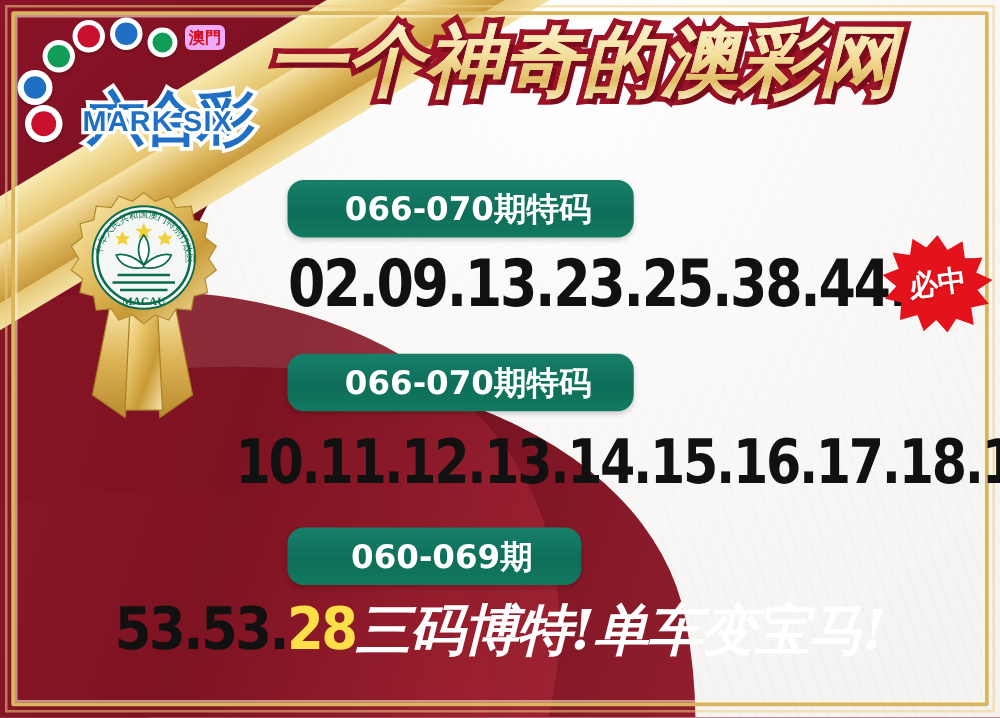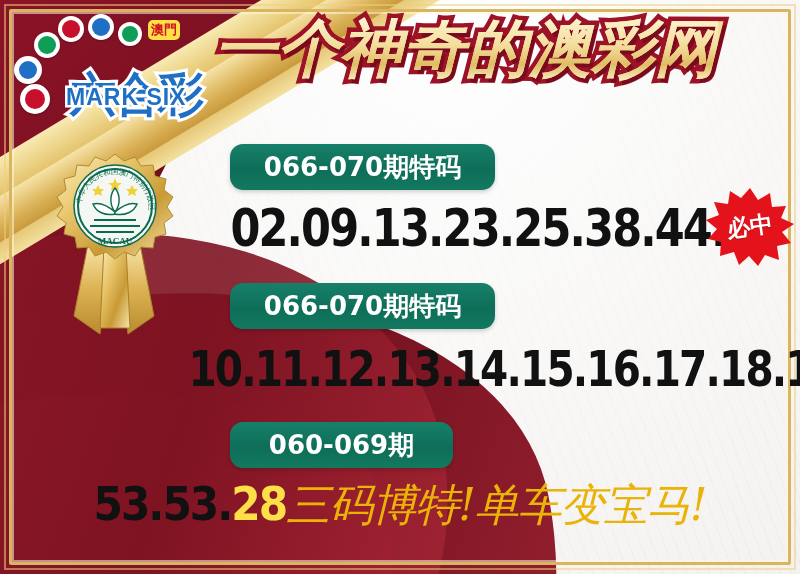--- a/index.html
+++ b/index.html
@@ -117,21 +117,21 @@
     margin-top:24px;
   }
   .logo-en{
     position:absolute;left:52px;top:70px;
     font-size:23px;font-weight:bold;letter-spacing:1px;
     color:#1f6fc4;-webkit-text-stroke:5px #ffffff;paint-order:stroke fill;
     white-space:nowrap;
   }
   .logo-badge{
     position:absolute;left:134px;top:6px;
-    background:#fde047;border-radius:5px;padding:1px 3px;
+    background:#f0abfc;border-radius:5px;padding:1px 3px;
     color:#cf1220;font-size:13px;font-weight:bold;
     font-family:"DejaVu Sans","Liberation Sans",sans-serif;
     letter-spacing:0;
   }
 
   
   .headline{
     position:absolute;left:214px;top:18px;
     font-family:"DejaVu Sans","Liberation Sans",sans-serif;
     font-size:62px;font-weight:bold;font-style:italic;
@@ -158,21 +158,21 @@
   
   .pill{
     position:absolute;
     background:linear-gradient(180deg,#17806a 0%,#0e6e59 55%,#12795f 100%);
     border-radius:13px;
     box-shadow:0 2px 4px rgba(0,0,0,.18);
     color:#ffffff;
     font-family:"DejaVu Sans","Liberation Sans",sans-serif;
     font-size:26px;font-weight:bold;
     display:flex;align-items:center;justify-content:center;
-    letter-spacing:0px;white-space:nowrap;
+    letter-spacing:0px;white-space:nowrap;padding-left:12px;
   }
   .numrow{
     position:absolute;
     font-family:"DejaVu Sans Condensed","Liberation Sans Narrow","Liberation Sans",sans-serif;
     font-weight:bold;
     color:#111111;
     white-space:nowrap;
     letter-spacing:-2px;
     transform:scaleX(.92);
     transform-origin:center;
@@ -200,21 +200,21 @@
   .slogan .num{
     font-family:"DejaVu Sans Condensed","Liberation Sans Narrow","Liberation Sans",sans-serif;
     font-size:47px;font-weight:bold;color:#111;letter-spacing:-2px;
   }
   .slogan .numred{
     font-family:"DejaVu Sans Condensed","Liberation Sans Narrow","Liberation Sans",sans-serif;
     font-size:47px;font-weight:bold;color:#fde047;letter-spacing:-2px;
   }
   .slogan .cn{
     font-family:"DejaVu Serif","Liberation Serif",serif;
-    font-size:44px;font-weight:normal;font-style:italic;color:#eab308;
+    font-size:44px;font-weight:bold;font-style:italic;color:#ffffff;
     letter-spacing:-1px;
   }
 </style>
 </head>
 <body>
 
 <div id="banner">
 
   <div class="bg-red"></div>
   <div class="bg-white-curve"></div>

